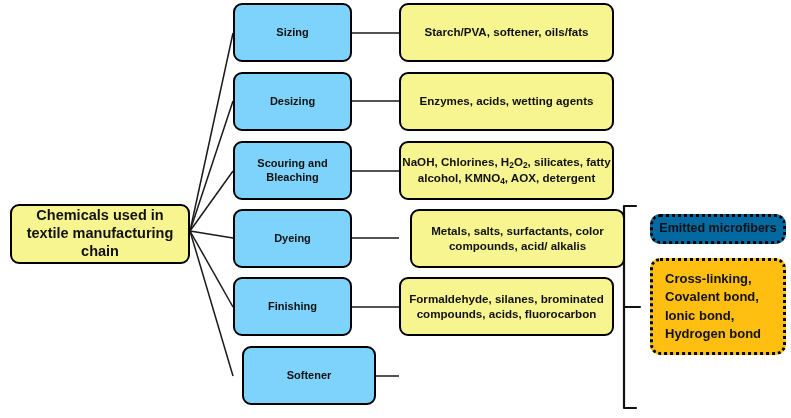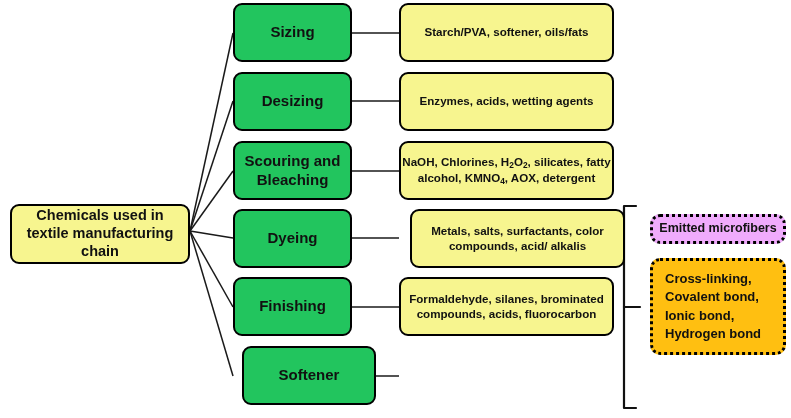--- a/index.html
+++ b/index.html
@@ -30,34 +30,34 @@
     color: #111111;
     line-height: 1.22;
     z-index: 3;
   }
   .root-box {
     background: #F7F58F;
     font-size: 14.5px;
     padding: 0 8px;
   }
   .stage-box {
-    background: #22c55e;
-    font-size: 15px;
+    background: #7dd3fc;
+    font-size: 11px;
   }
   .chem-box {
     background: #F7F58F;
     font-size: 11.6px;
     padding: 0 0;
   }
   .dotted-box {
     border: 3px dotted #000000;
     border-radius: 10px;
   }
   .microfiber-box {
-    background: #f0abfc;
+    background: #0369a1;
     font-size: 12.5px;
   }
   .bond-box {
     background: #FFBF11;
     font-size: 13px;
     justify-content: flex-start;
     text-align: left;
     padding-left: 12px;
     line-height: 1.42;
   }

